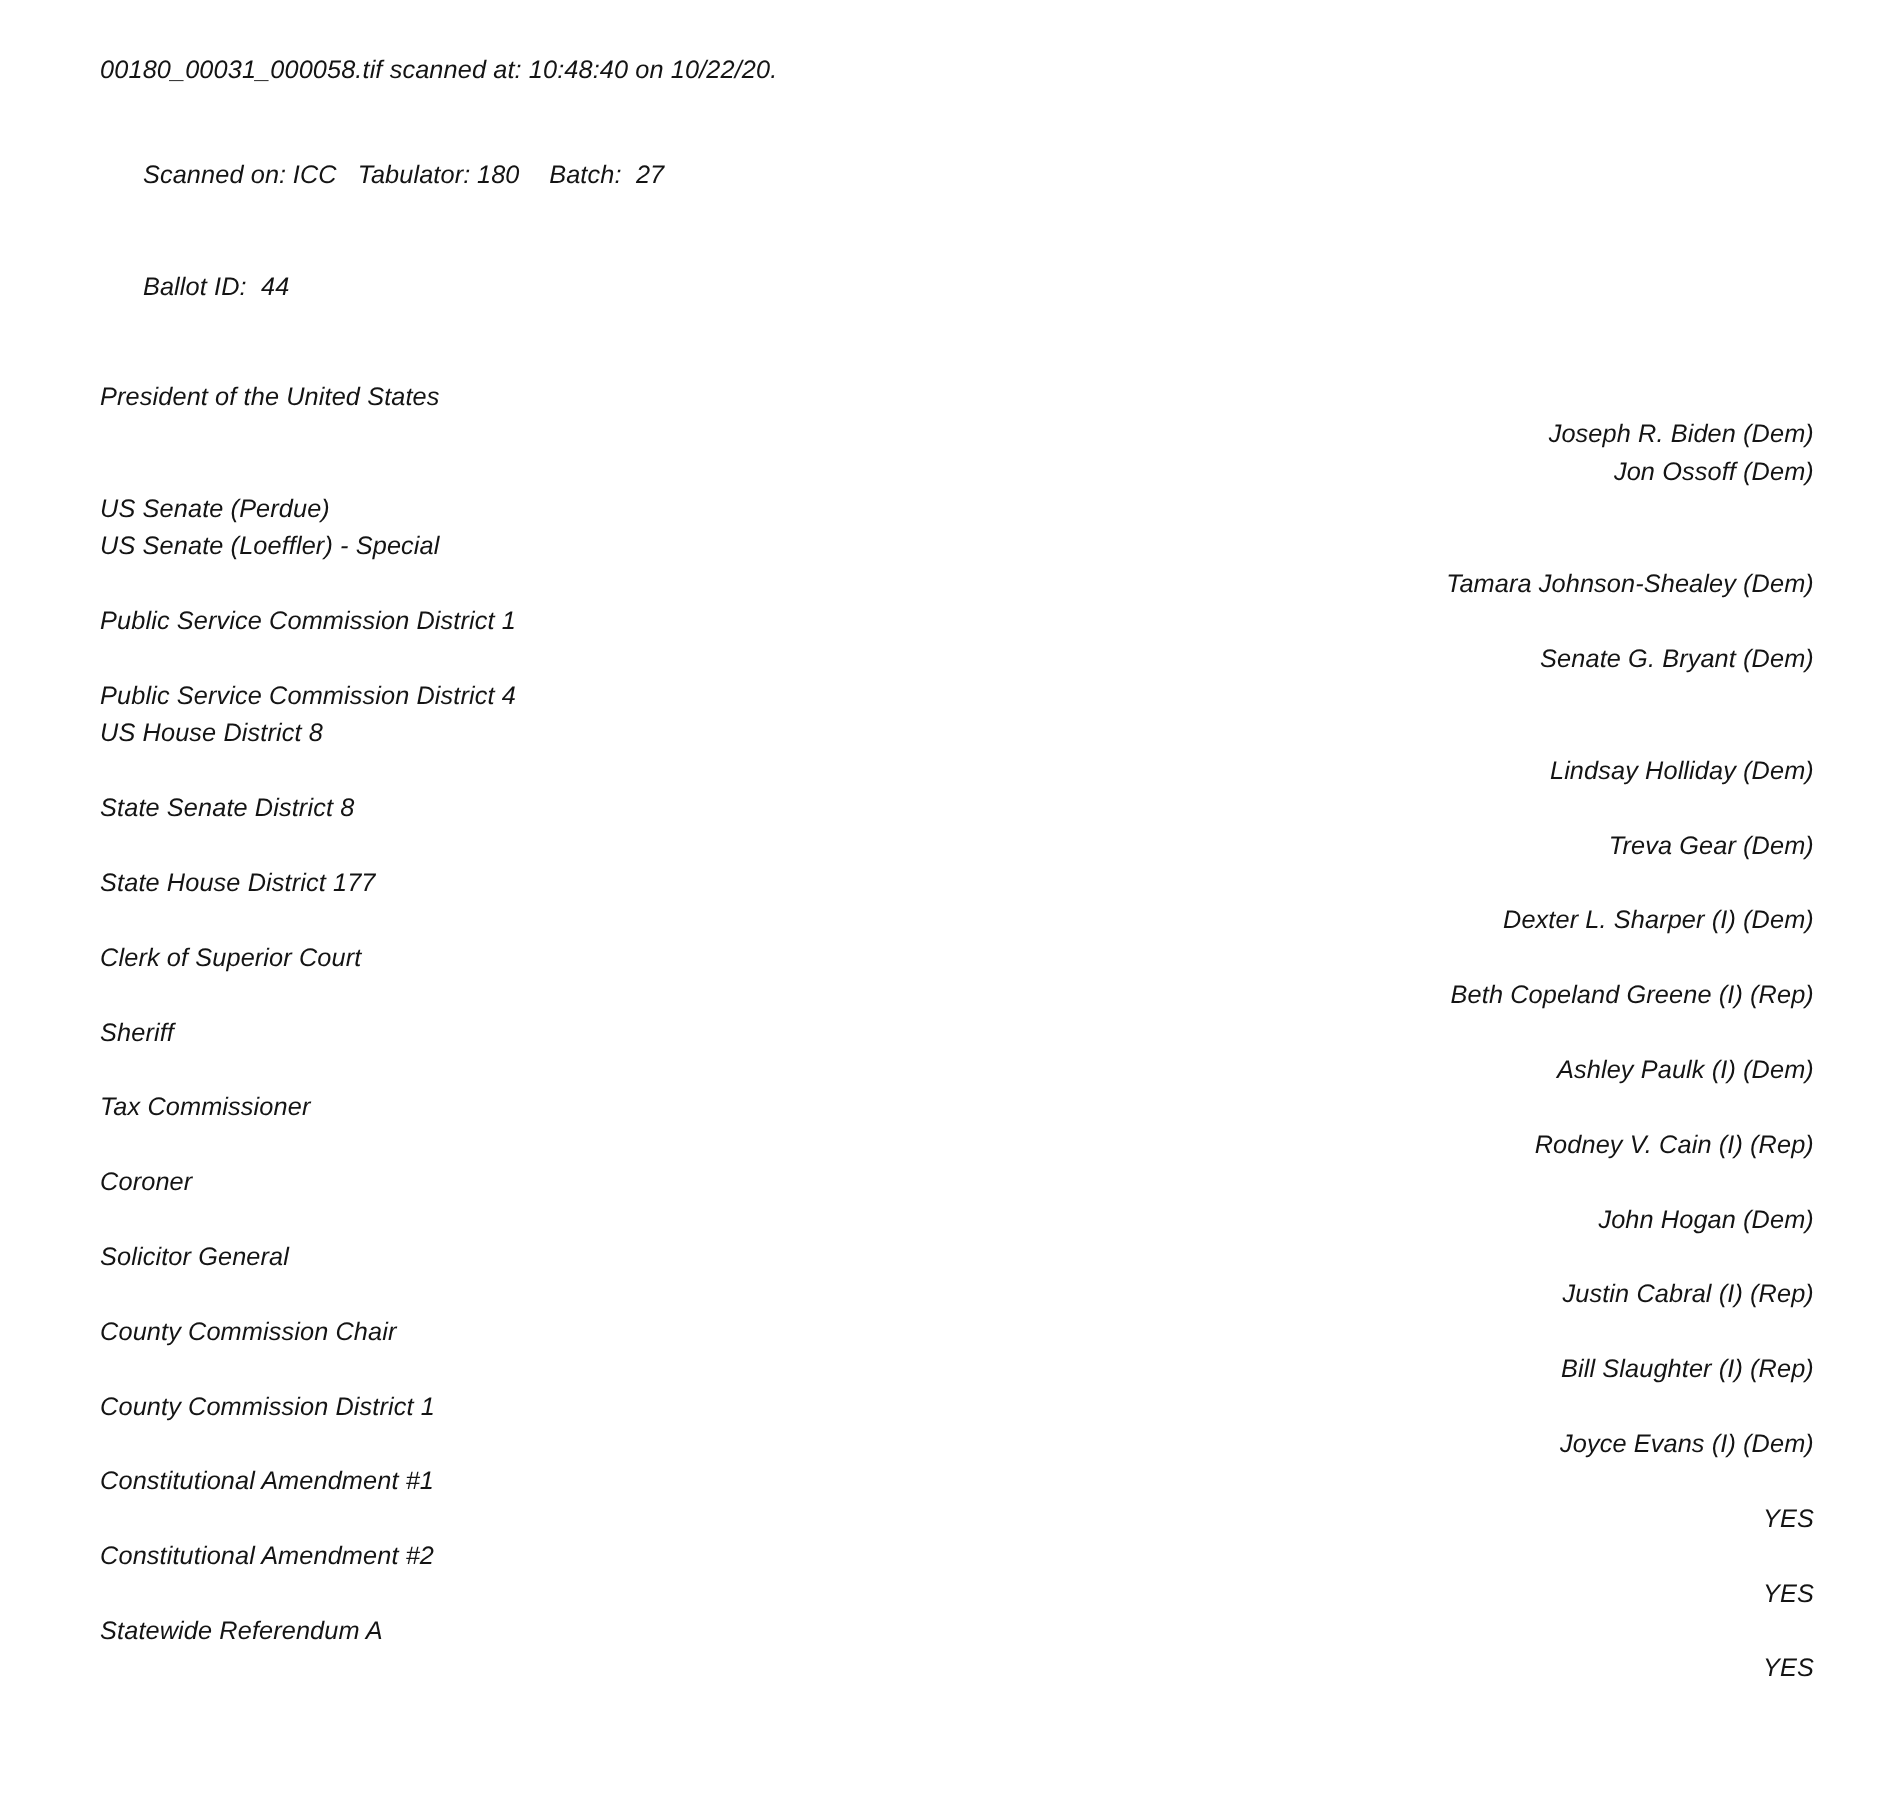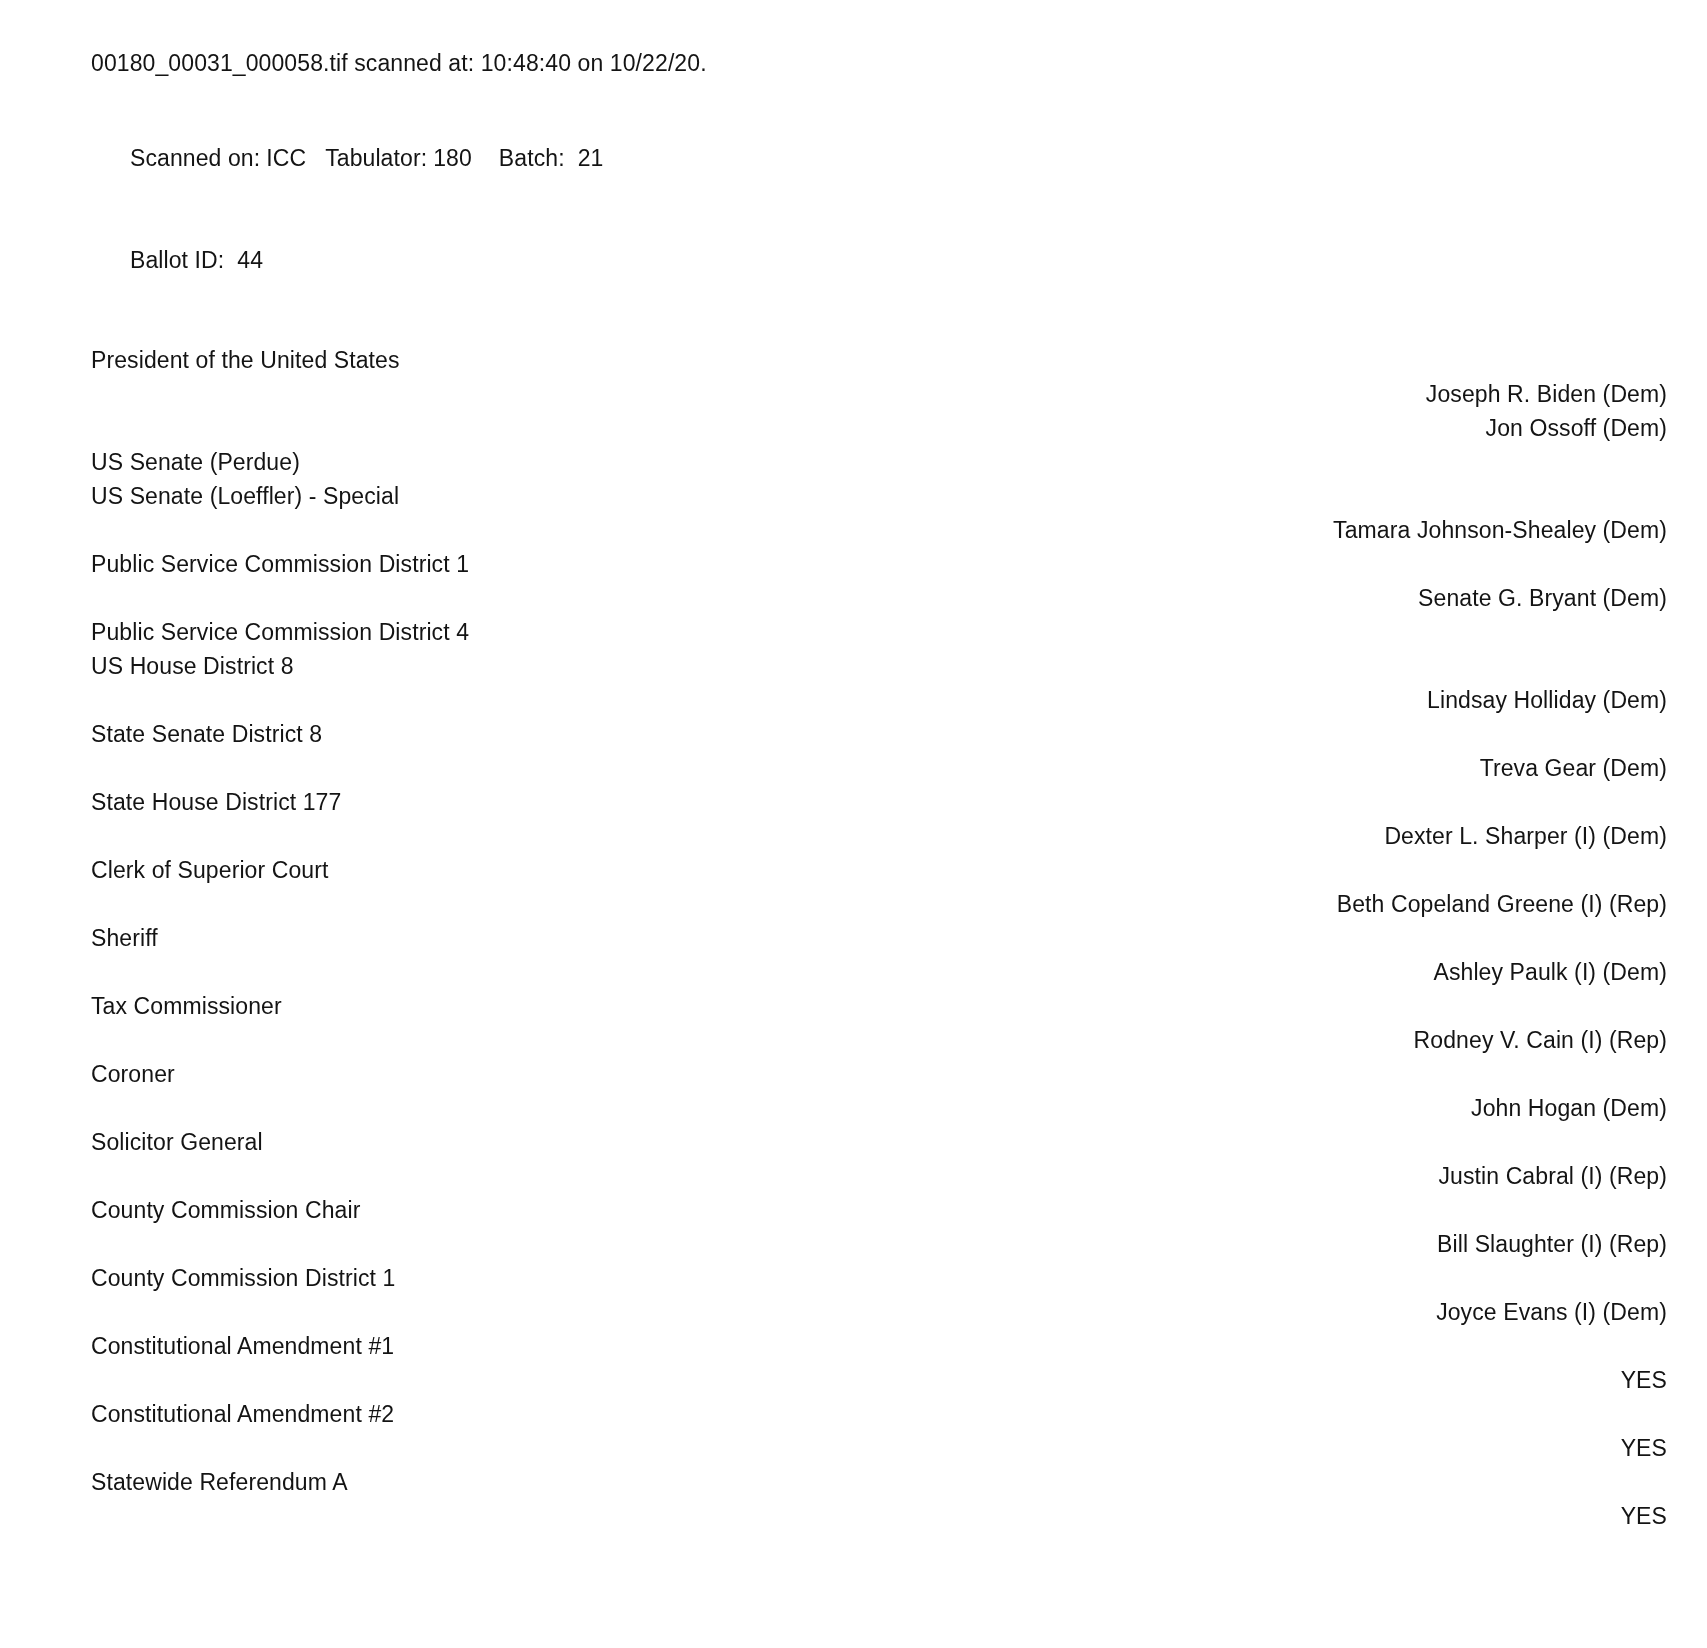--- a/index.html
+++ b/index.html
@@ -11,21 +11,22 @@
     width: 1707px;
     height: 1648px;
     font-family: "Liberation Sans", "DejaVu Sans", sans-serif;
     color: #141414;
     overflow: hidden;
   }
   .page {
     box-sizing: border-box;
     width: 1707px;
     height: 1440px;
-    padding: 46px 40px 0 91px;
+    padding: 46px 58px 0 91px;
+    font-style: italic;
   }
   .line {
     font-size: 23px;
     line-height: 34px;
     white-space: pre;
     letter-spacing: 0.1px;
   }
   .filename-line {
     margin-bottom: 27px;
   }
@@ -43,21 +44,21 @@
 </style>
 </head>
 <body>
 
 <div class="page">
 
   <div class="line filename-line">00180_00031_000058.tif scanned at: 10:48:40 on 10/22/20.</div>
 
   <div class="scan-info-block">
     <div class="line">
-      <span>Scanned on:</span><span class="gap-d">ICC</span><span class="gap-a">Tabulator:</span><span class="gap-d">180</span><span class="gap-b">Batch:</span><span class="gap-c">21</span>
+      <span>Scanned on:</span><span class="gap-d">ICC</span><span class="gap-a">Tabulator:</span><span class="gap-d">180</span><span class="gap-b">Batch:</span><span class="gap-c">27</span>
     </div>
     <div class="line">
       <span>Ballot ID:</span><span class="gap-c">44</span>
     </div>
   </div>
 
   <div>
   <div>
     <div class="line office">President of the United States</div>
     <div class="line selection">Joseph R. Biden (Dem)</div>

